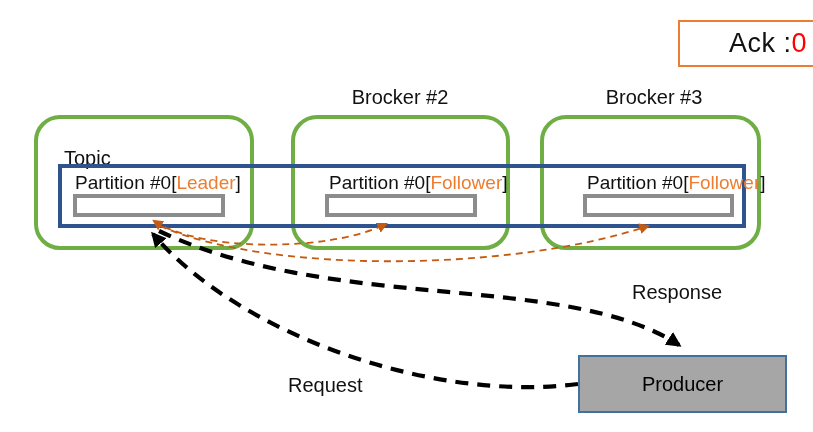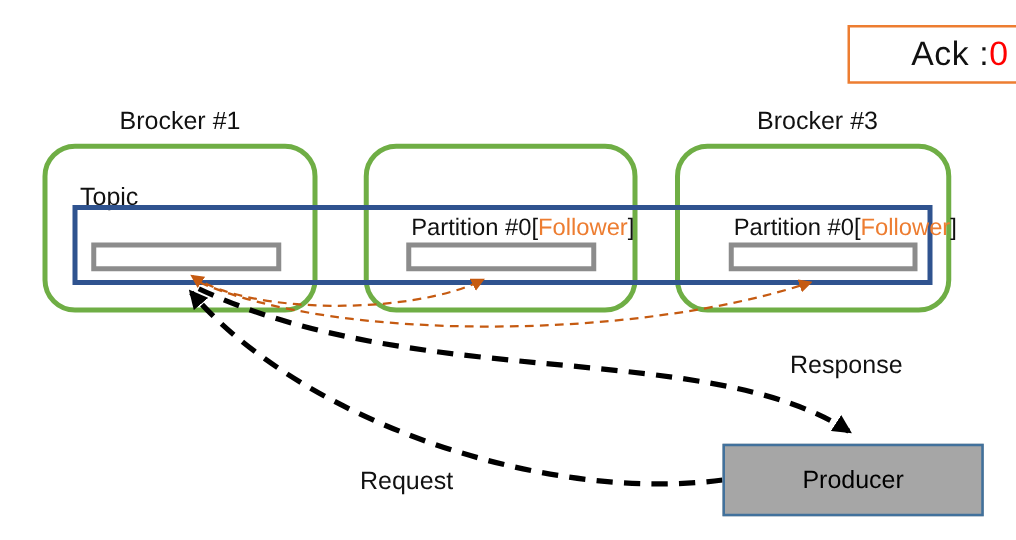--- a/index.html
+++ b/index.html
@@ -72,30 +72,33 @@
 </head>
 <body>
 
 <div id="stage">
 
   <div class="abs ack-box">
     <span>Ack : </span>
     <span class="ack-value">0</span>
   </div>
 
-  <div class="abs broker-label b1">Brocker #1</div>
+  <div class="abs broker-label b2">Brocker #2</div>
   <div class="abs broker-label b3">Brocker #3</div>
 
   <div class="abs broker-box b1"></div>
   <div class="abs broker-box b2"></div>
   <div class="abs broker-box b3"></div>
 
   <div class="abs topic-label">Topic</div>
   <div class="abs topic-box"></div>
 
+  <div class="abs partition-text p1">
+    <span>Partition #0</span><span>[</span><span class="role">Leader</span><span>]</span>
+  </div>
   <div class="abs partition-text p2">
     <span>Partition #0</span><span>[</span><span class="role">Follower</span><span>]</span>
   </div>
   <div class="abs partition-text p3">
     <span>Partition #0</span><span>[</span><span class="role">Follower</span><span>]</span>
   </div>
 
   <div class="abs partition-box p1"></div>
   <div class="abs partition-box p2"></div>
   <div class="abs partition-box p3"></div>

